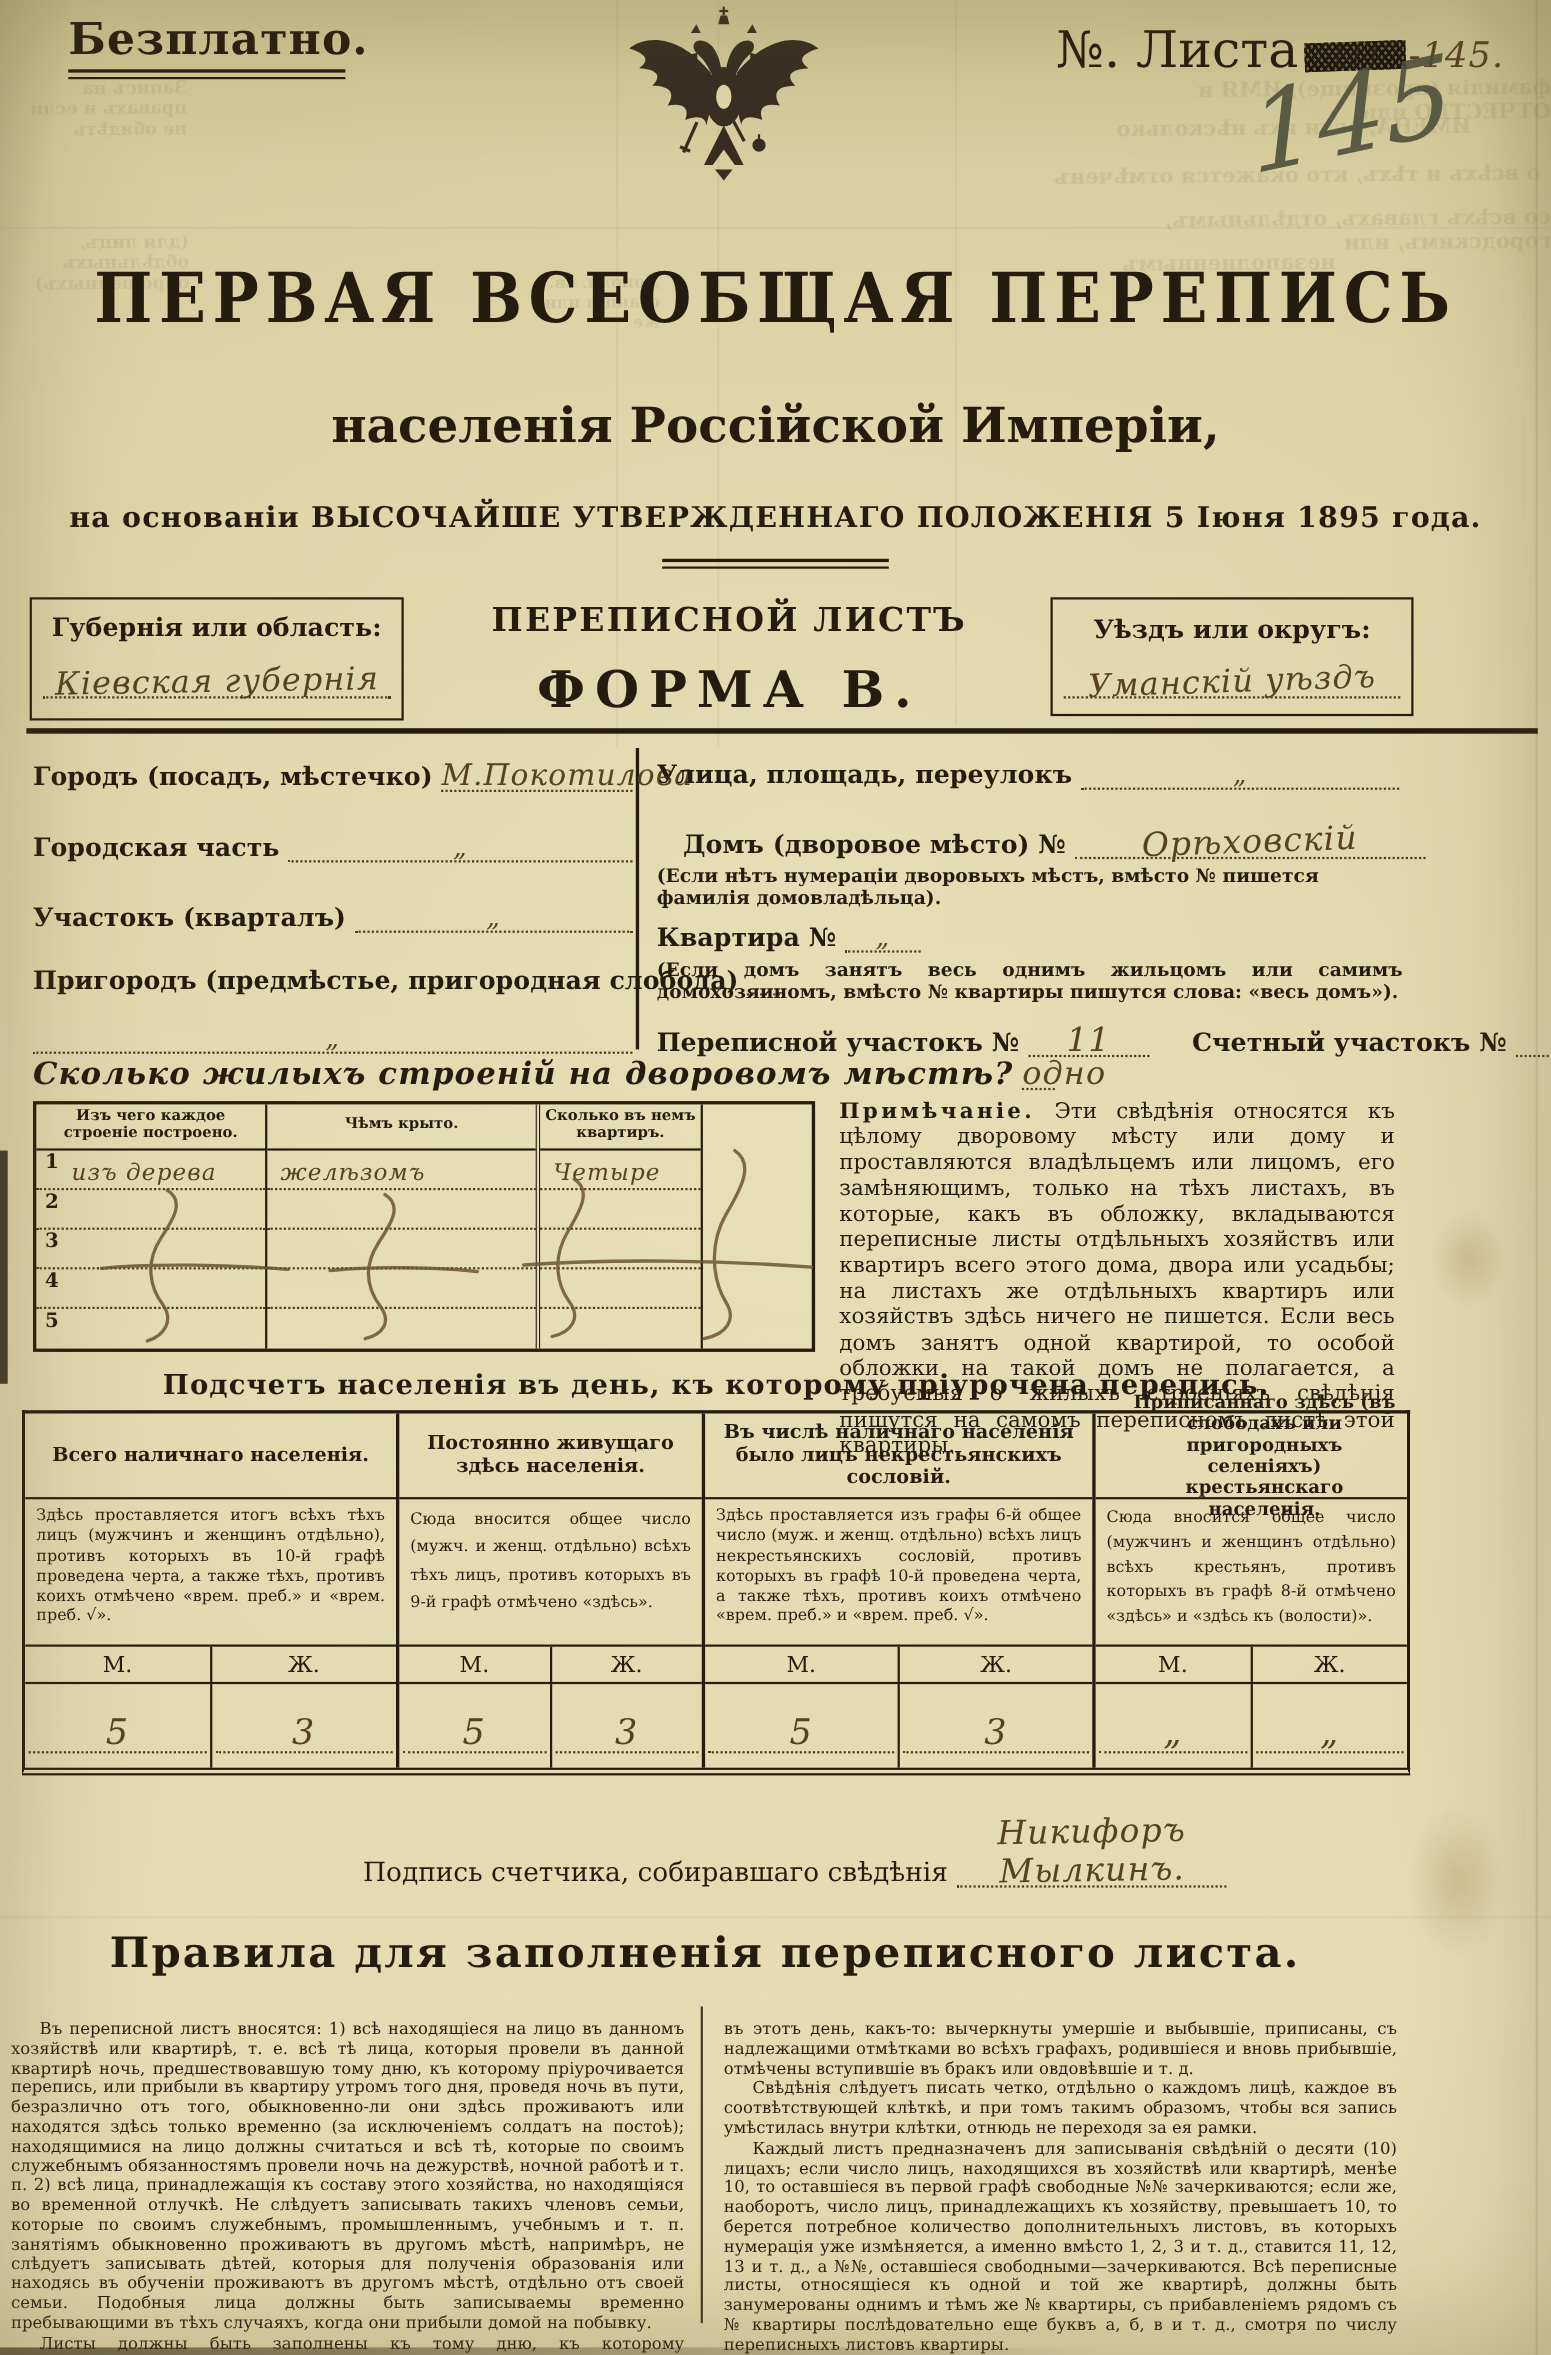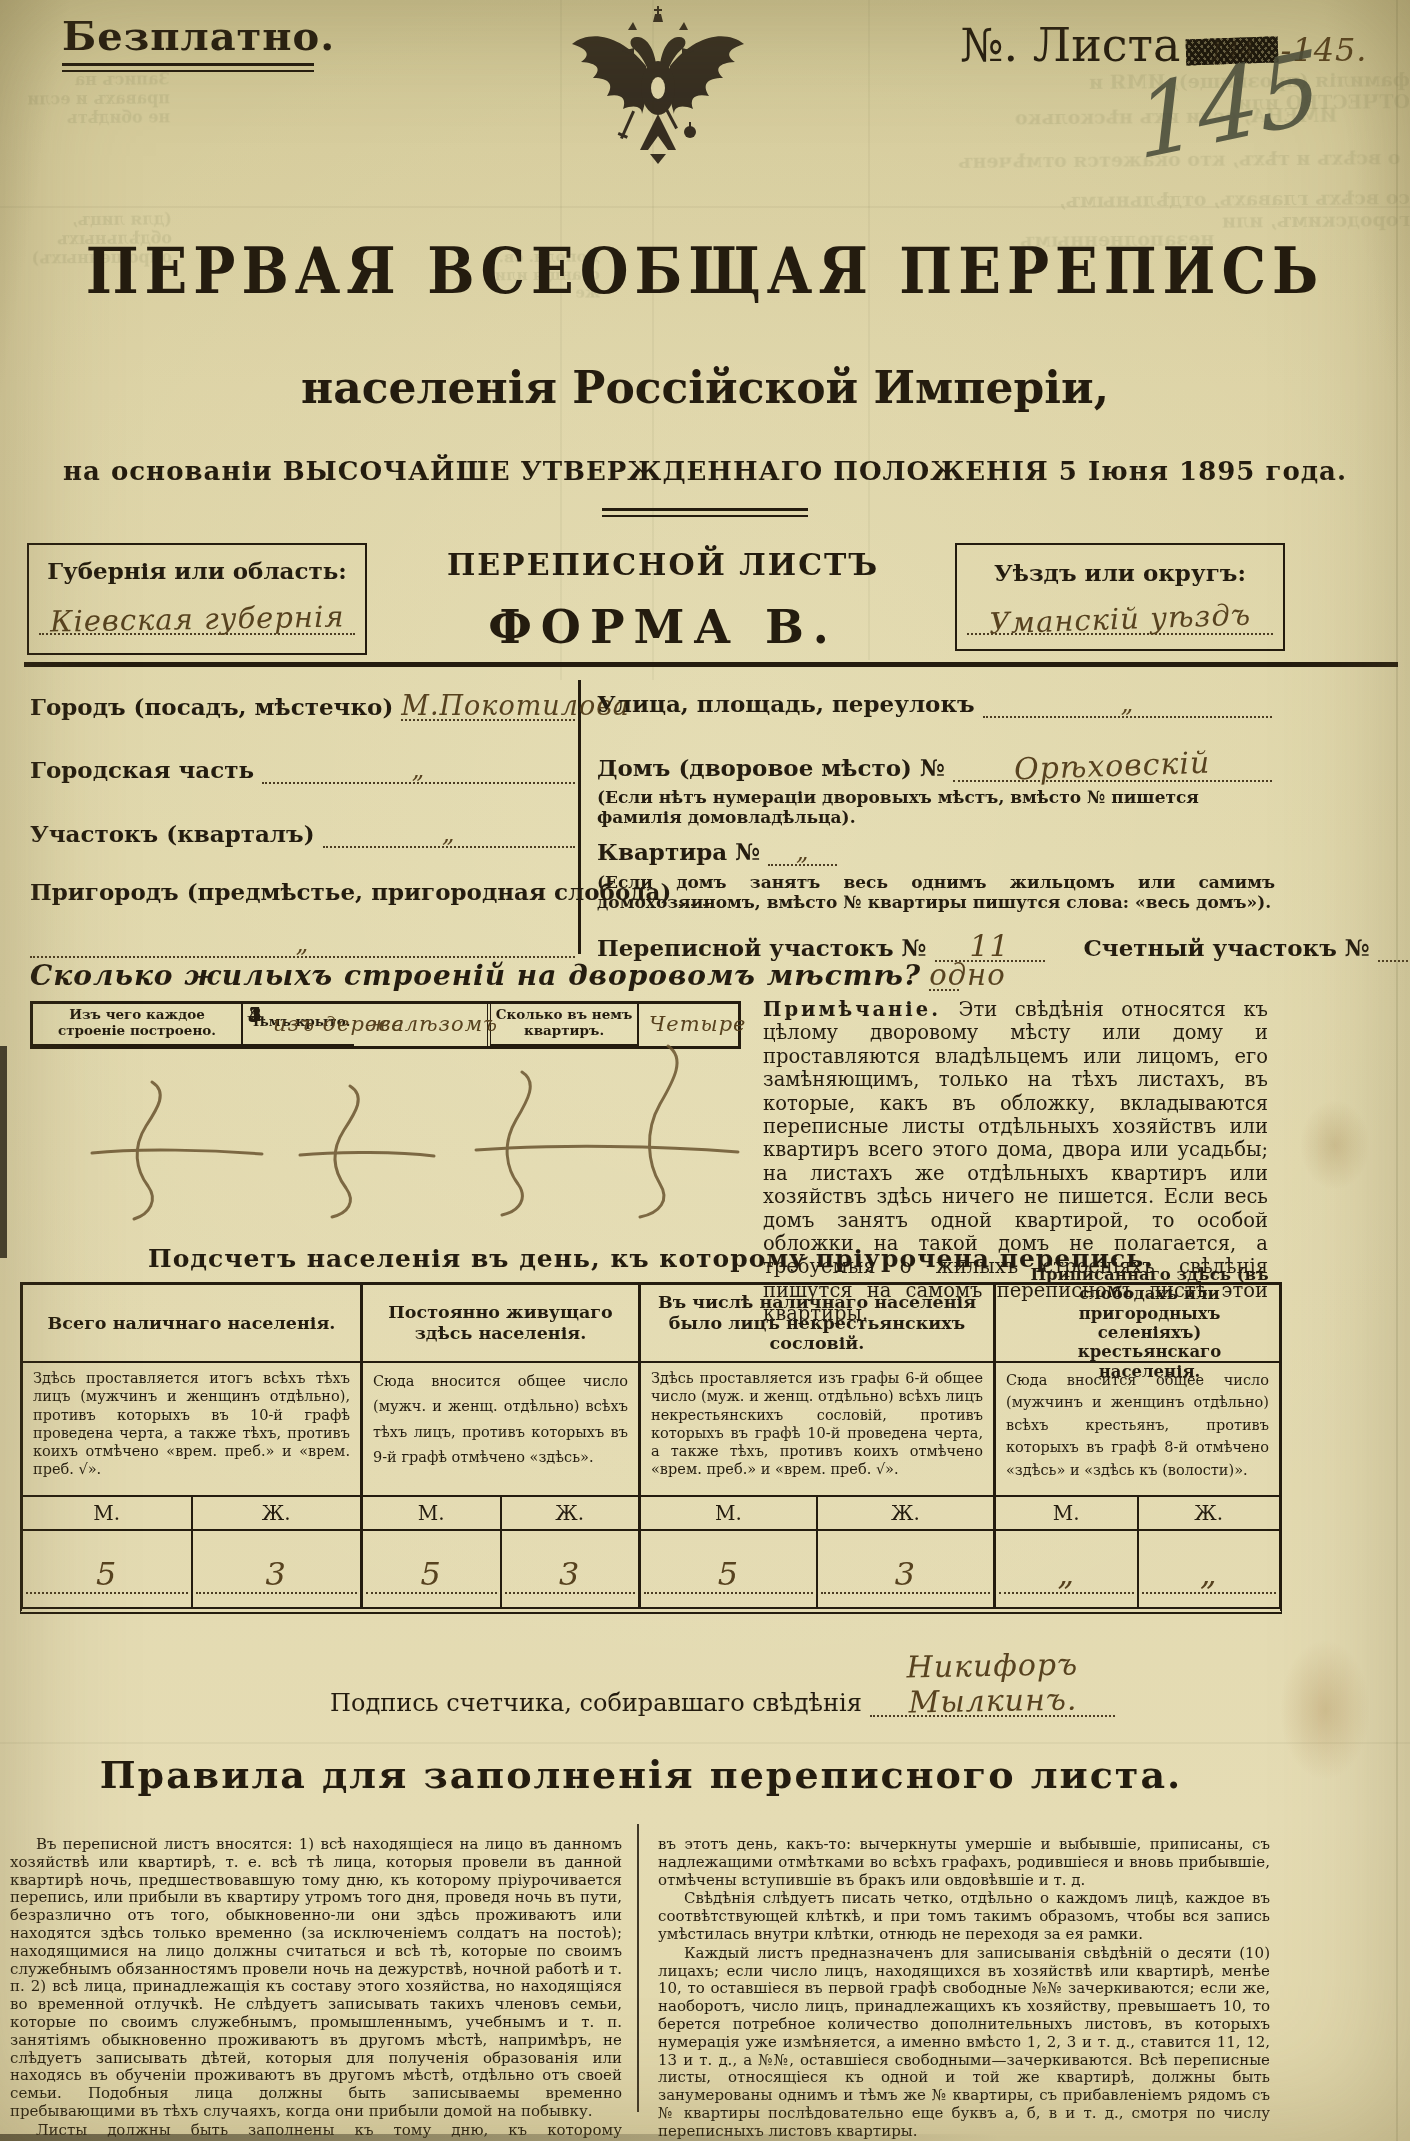--- a/index.html
+++ b/index.html
@@ -20,21 +20,21 @@
   .fill .hw{display:inline-block;margin-bottom:-5px;}
   .frow{display:flex;align-items:baseline;gap:8px;}
   .dbl{border-top:3px solid #241c0f;border-bottom:2px solid #241c0f;height:4px;}
   .bleed{position:absolute;transform:scaleX(-1) rotate(.5deg);color:#646a40;opacity:.13;filter:blur(.7px);font-size:19px;font-weight:bold;pointer-events:none;}
   .crease-v{position:absolute;top:0;width:2px;background:#55582f;opacity:.06;pointer-events:none;}
   .crease-h{position:absolute;left:0;width:100%;height:2px;background:#55582f;opacity:.06;pointer-events:none;}
   .stain{position:absolute;border-radius:50%;pointer-events:none;}
   .vignette{position:absolute;inset:0;box-shadow:inset 0 0 130px rgba(110,95,50,.38);pointer-events:none;}
   
   .btable{position:absolute;left:30px;top:1001px;width:711px;display:flex;border:3px solid #241c0f;box-sizing:border-box;background:rgba(255,250,225,.06);}
-  .bcol{display:flex;flex-direction:row;box-sizing:border-box;}
+  .bcol{display:flex;flex-direction:column;box-sizing:border-box;}
   .bcol-line{border-right:2px solid #241c0f;}
   .bcol-dbl{border-right:4px double #241c0f;}
   .bhead{height:42px;font-size:13.5px;font-weight:bold;text-align:center;padding:3px 4px 0 4px;box-sizing:border-box;border-bottom:2px solid #241c0f;line-height:1.15;}
   .brow{height:36px;box-sizing:border-box;border-bottom:2px dotted #4b3c22;position:relative;}
   .brow.last{border-bottom:none;}
   .brow .hw{position:absolute;left:12px;bottom:2px;font-size:21px;white-space:nowrap;}
   .bnum{position:absolute;font-size:18px;font-weight:bold;left:8px;width:20px;}
   
   .ptable{position:absolute;left:20px;top:1282px;width:1262px;display:flex;border:3px solid #241c0f;border-bottom:7px double #241c0f;box-sizing:border-box;}
   .pgroup{display:flex;flex-direction:column;box-sizing:border-box;}
@@ -167,21 +167,21 @@
     <span class="fill"><span class="hw" style="font-size:24px;"></span></span>
   </div>
   <div class="abs frow" style="left:30px;top:930px;width:545px;">
     <span class="fill"><span class="hw" style="font-size:24px;">„</span></span>
   </div>
 
   <div class="abs frow" style="left:597px;top:690px;width:675px;">
     <span class="b" style="font-size:23px;white-space:nowrap;">Улица, площадь, переулокъ</span>
     <span class="fill"><span class="hw" style="font-size:24px;">„</span></span>
   </div>
-  <div class="abs frow" style="left:597px;top:748px;width:675px;">
+  <div class="abs frow" style="left:621px;top:748px;width:675px;">
     <span class="b" style="font-size:23px;white-space:nowrap;">Домъ (дворовое мѣсто) №</span>
     <span class="fill"><span class="hw" style="font-size:30px;transform:rotate(-2deg);">Орѣховскій</span></span>
   </div>
   <div class="abs b" style="left:597px;top:788px;width:678px;font-size:17px;line-height:1.15;">(Если нѣтъ нумераціи дворовыхъ мѣстъ, вмѣсто № пишется фамилія домовладѣльца).</div>
   <div class="abs frow" style="left:597px;top:838px;width:240px;">
     <span class="b" style="font-size:23px;white-space:nowrap;">Квартира №</span>
     <span class="fill"><span class="hw" style="font-size:24px;">„</span></span>
   </div>
   <div class="abs b" style="left:597px;top:872px;width:678px;font-size:17px;line-height:1.18;text-align:justify;">(Если домъ занятъ весь однимъ жильцомъ или самимъ домохозяиномъ, вмѣсто № квартиры пишутся слова: «весь домъ»).</div>
   <div class="abs frow" style="left:597px;top:928px;width:675px;">

